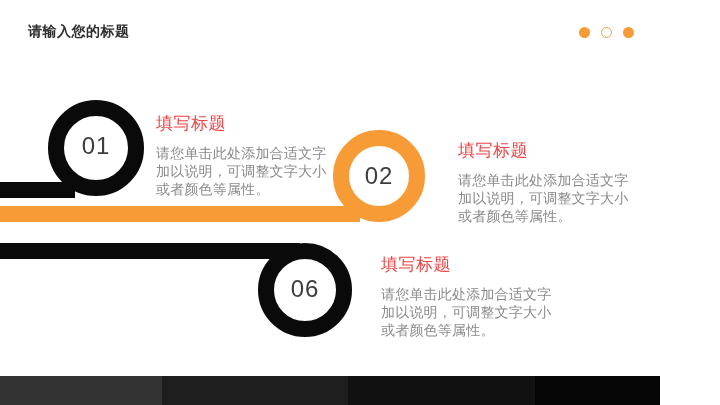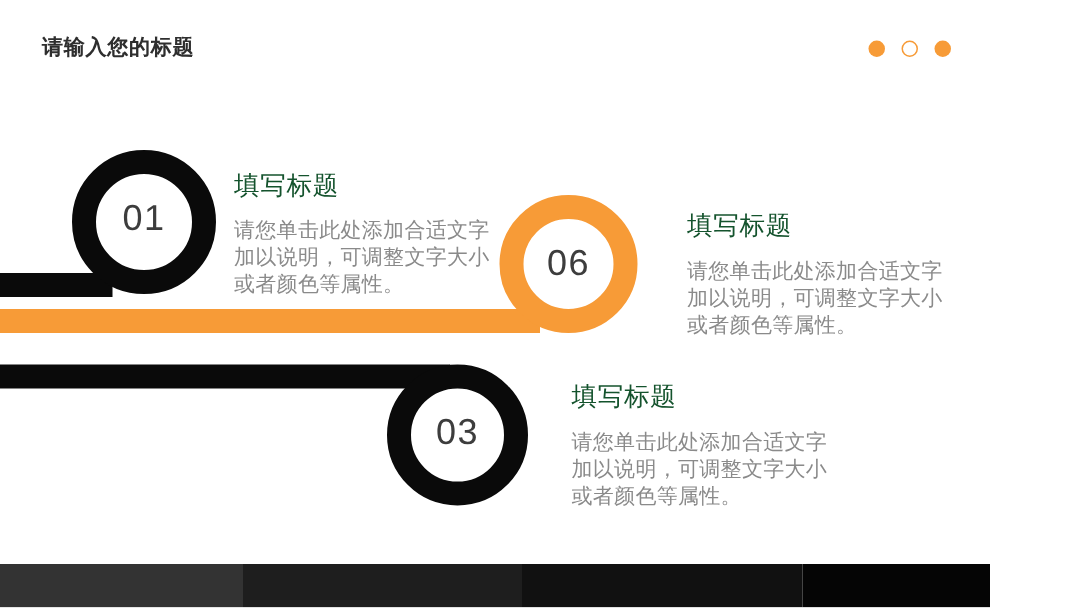--- a/index.html
+++ b/index.html
@@ -72,21 +72,21 @@
   .ring-number.n1 { left: 63px;  top: 132px; width: 66px; }
   .ring-number.n2 { left: 346px; top: 162px; width: 66px; }
   .ring-number.n3 { left: 272px; top: 275px; width: 66px; }
 
   
   .txt-block {
     position: absolute;
   }
   .txt-block .head {
     font-size: 17px;
-    color: #14532d;
+    color: #ef4444;
     font-weight: 400;
     margin: 0 0 9px 0;
     letter-spacing: 0.5px;
   }
   .txt-block .body {
     font-size: 14px;
     line-height: 18px;
     color: #8a8a8a;
     margin: 0;
     max-width: 176px;
@@ -136,22 +136,22 @@
       <circle cx="379" cy="176" r="38" stroke="#F79B37" stroke-width="16" fill="none"></circle>
     </g>
 
     <g>
       <path d="M -30 190 L 75 190" stroke="#0A0A0A" stroke-width="16" fill="none"></path>
       <circle cx="96" cy="148" r="40" stroke="#0A0A0A" stroke-width="16" fill="none"></circle>
     </g>
   </svg>
 
   <div class="ring-number n1">01</div>
-  <div class="ring-number n2">06</div>
-  <div class="ring-number n3">03</div>
+  <div class="ring-number n2">02</div>
+  <div class="ring-number n3">06</div>
 
   <div class="txt-block b1">
     <p class="head">填写标题</p>
     <p class="body">请您单击此处添加合适文字加以说明，可调整文字大小或者颜色等属性。</p>
   </div>
 
   <div class="txt-block b2">
     <p class="head">填写标题</p>
     <p class="body">请您单击此处添加合适文字加以说明，可调整文字大小或者颜色等属性。</p>
   </div>

